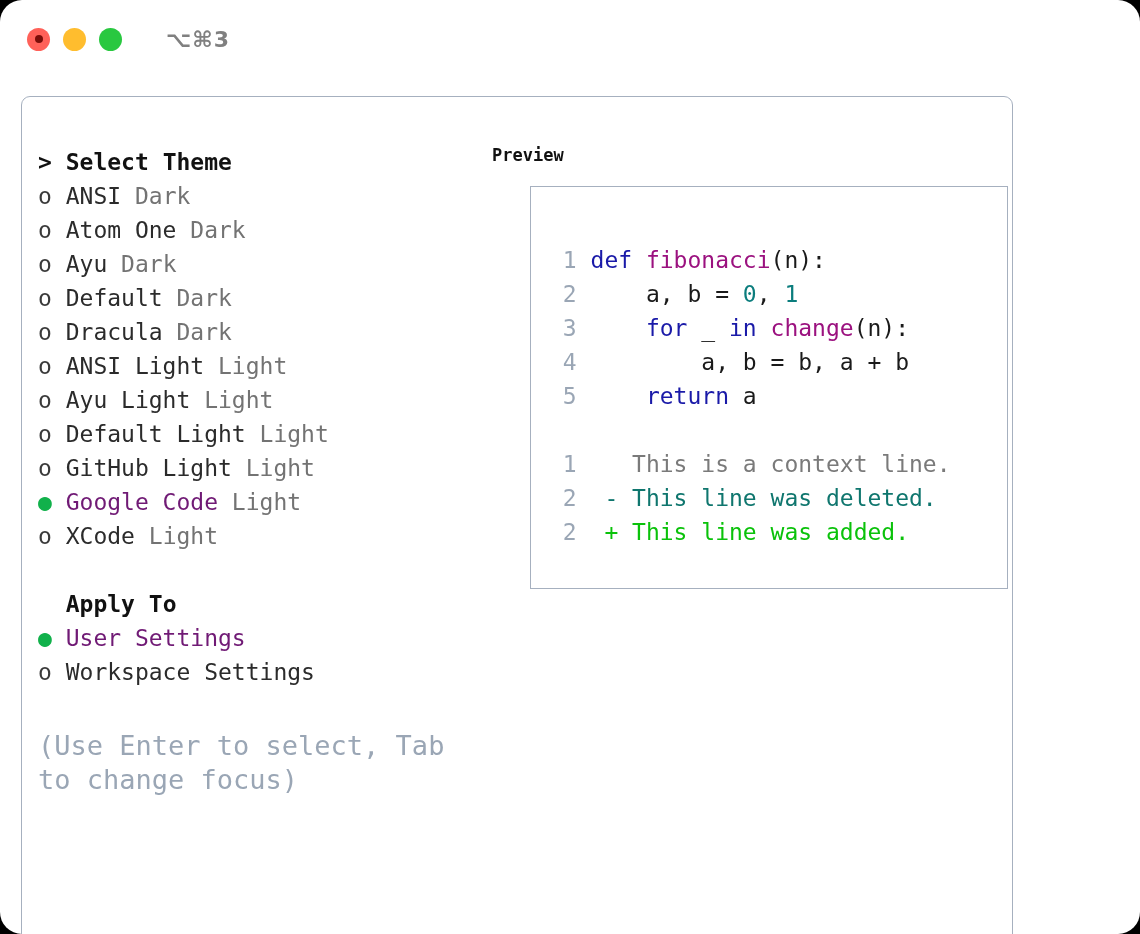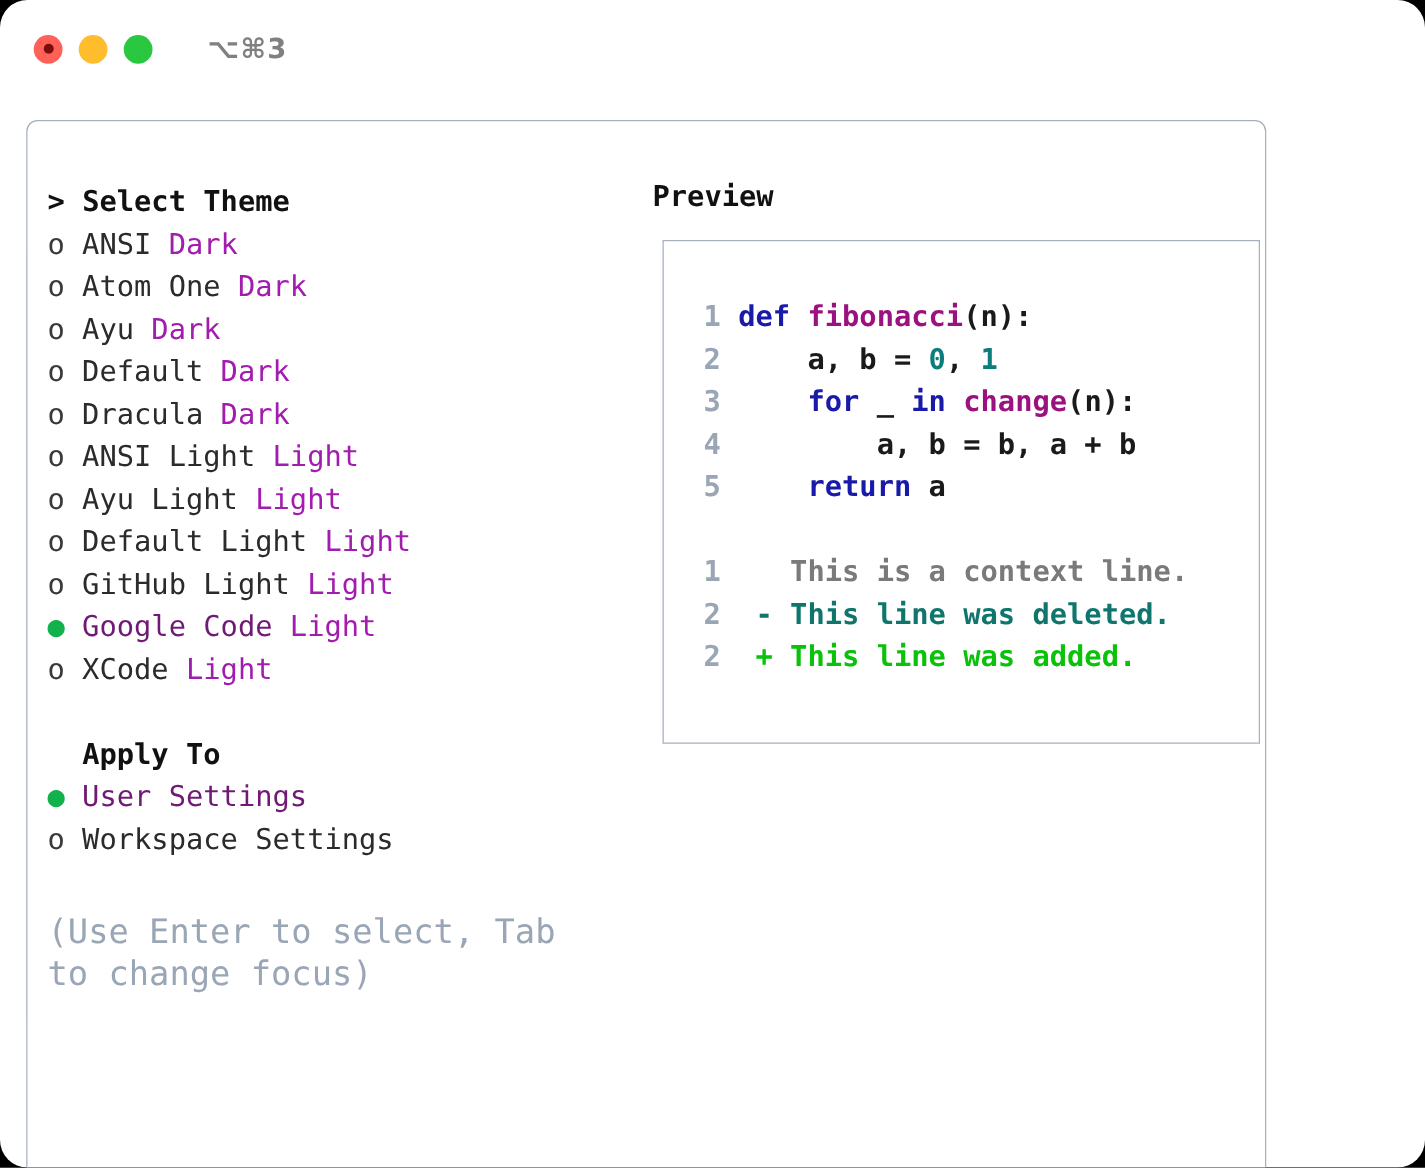--- a/index.html
+++ b/index.html
@@ -112,21 +112,21 @@
     width: 1ch;
     text-align: left;
   }
 
   .marker-on  { color: #11b14b; }
   .marker-off { color: #3a3a3a; }
 
   .label-selected { color: #701a75; }
   .label-normal   { color: #2b2b2b; }
 
-  .tag { color: #a21caf; }
+  .tag { color: #737373; }
 
   #hint {
     margin-top: 40px;
     color: #9aa6b5;
     font-size: 27px;
     line-height: 34px;
     font-family: "DejaVu Sans Mono", monospace;
     max-width: 410px;
     white-space: pre-wrap;
   }
@@ -134,34 +134,32 @@
   .spacer-row { height: 34px; }
 
   
   #right-col {
     flex: 1;
     padding: 48px 0 0 0;
     box-sizing: border-box;
   }
   #preview-title {
     font-family: "DejaVu Sans Mono", monospace;
-    font-size: 23px;
+    font-size: 17px;
     font-weight: bold;
     color: #111111;
-    margin-left: 30px;
   }
   #preview-box {
     margin: 21px 0 0 38px;
     width: 478px;
     height: 403px;
     border: 1.6px solid #a6b0bf;
     box-sizing: border-box;
     background: #ffffff;
-    padding: 44px 0 0 0;
-    font-weight: bold;
+    padding: 56px 0 0 0;
   }
   .code-line {
     font-family: "DejaVu Sans Mono", monospace;
     font-size: 23px;
     line-height: 34px;
     white-space: pre;
     padding-left: 18px;
   }
   .ln {
     display: inline-block;

